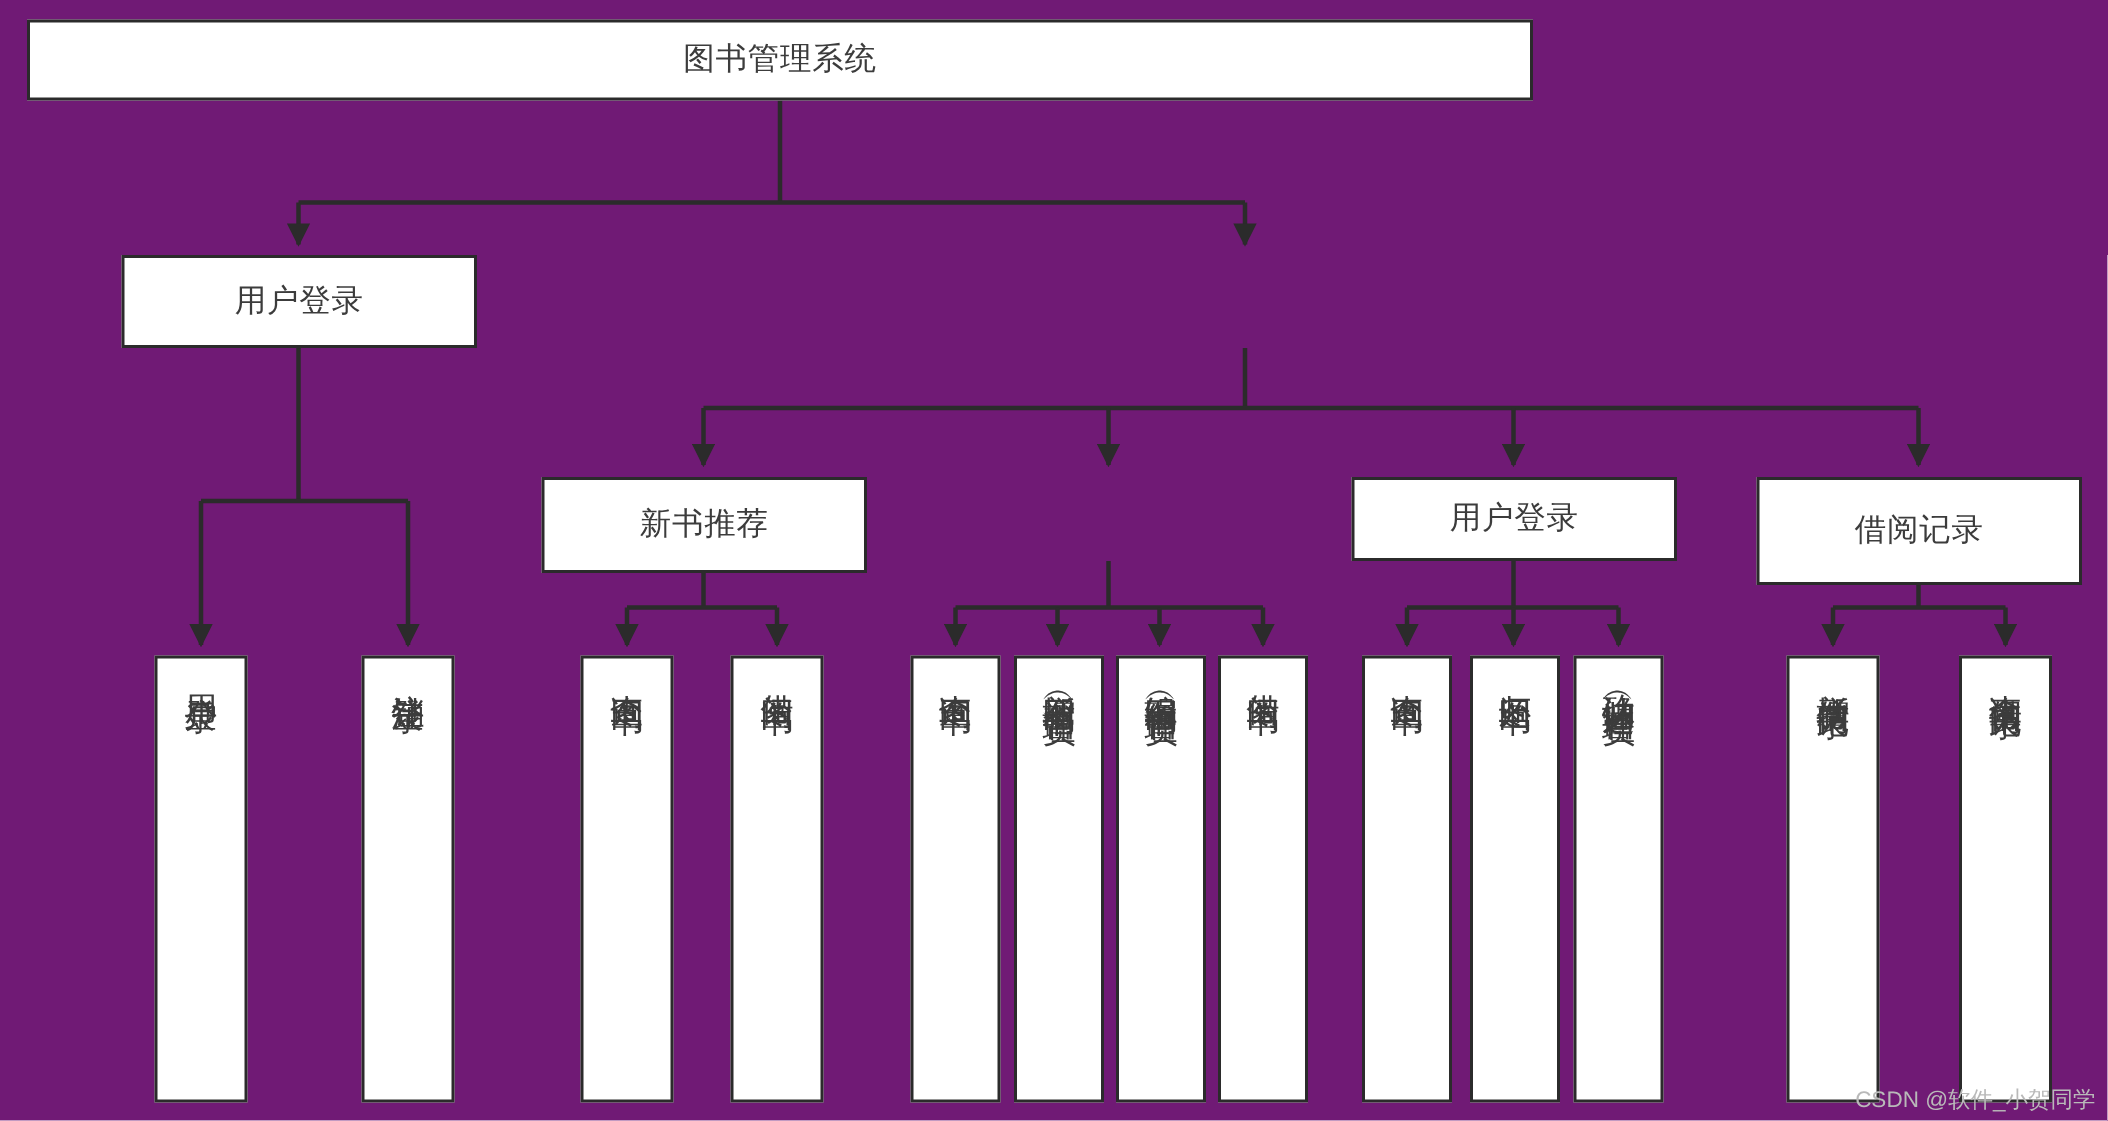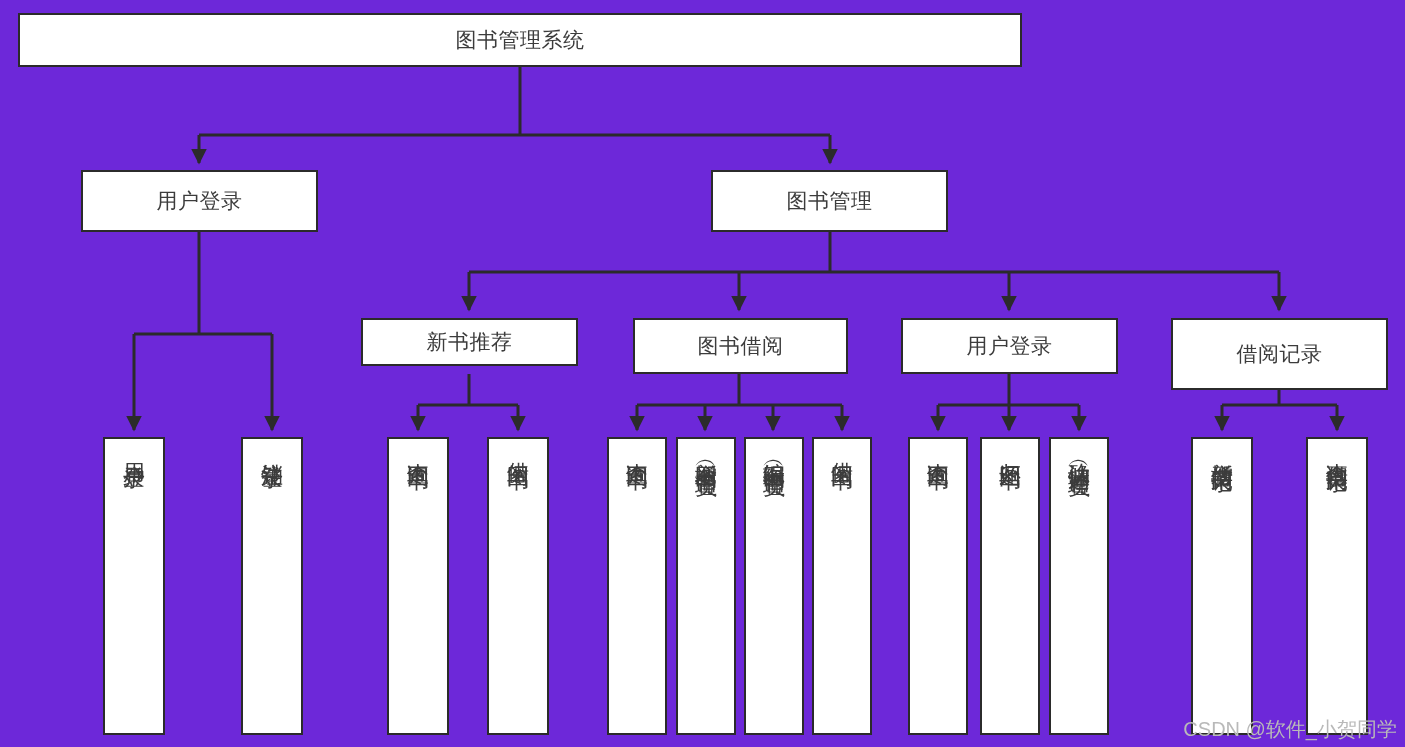--- a/index.html
+++ b/index.html
@@ -5,21 +5,21 @@
 <style>
   html,body{margin:0;padding:0;background:#ffffff;}
   body{
     font-family:"Liberation Sans","DejaVu Sans",sans-serif;
     -webkit-font-smoothing:antialiased;
   }
   #canvas{
     position:relative;
     width:1405px;
     height:747px;
-    background:#6d28d9;
+    background:#701a75;
     overflow:hidden;
   }
   #edges{
     position:absolute;
     left:0;top:0;
     width:1405px;height:747px;
     pointer-events:none;
   }
   .node{
     position:absolute;
@@ -55,21 +55,21 @@
     writing-mode:vertical-rl;
     text-orientation:upright;
     font-size:22px;
     line-height:1.0;
     letter-spacing:2px;
   }
   .watermark{
     position:absolute;
     right:8px;
     bottom:4px;
-    font-size:20px;
+    font-size:15px;
     color:#b9b9b9;
     z-index:5;
     white-space:nowrap;
     font-family:"Liberation Sans","DejaVu Sans",sans-serif;
   }
 </style>
 </head>
 <body>
 
 <div id="canvas">
@@ -124,29 +124,23 @@
     </g>
   </svg>
 
   <div class="node h root" style="left:18px;top:13px;width:1004px;height:54px;">
     <span class="lbl">图书管理系统</span>
   </div>
 
   <div class="node h" style="left:81px;top:170px;width:237px;height:62px;">
     <span class="lbl">用户登录</span>
   </div>
-  <div class="node h" style="left:711px;top:170px;width:237px;height:62px;">
-    <span class="lbl">图书管理</span>
-  </div>
 
-  <div class="node h" style="left:361px;top:318px;width:217px;height:48px;">
+  <div class="node h" style="left:361px;top:318px;width:217px;height:64px;">
     <span class="lbl">新书推荐</span>
-  </div>
-  <div class="node h" style="left:633px;top:318px;width:215px;height:56px;">
-    <span class="lbl">图书借阅</span>
   </div>
   <div class="node h" style="left:901px;top:318px;width:217px;height:56px;">
     <span class="lbl">用户登录</span>
   </div>
   <div class="node h" style="left:1171px;top:318px;width:217px;height:72px;">
     <span class="lbl">借阅记录</span>
   </div>
 
   <div class="node v" style="left:103px;top:437px;width:62px;height:298px;">
     <span class="lbl">用户登录</span>

